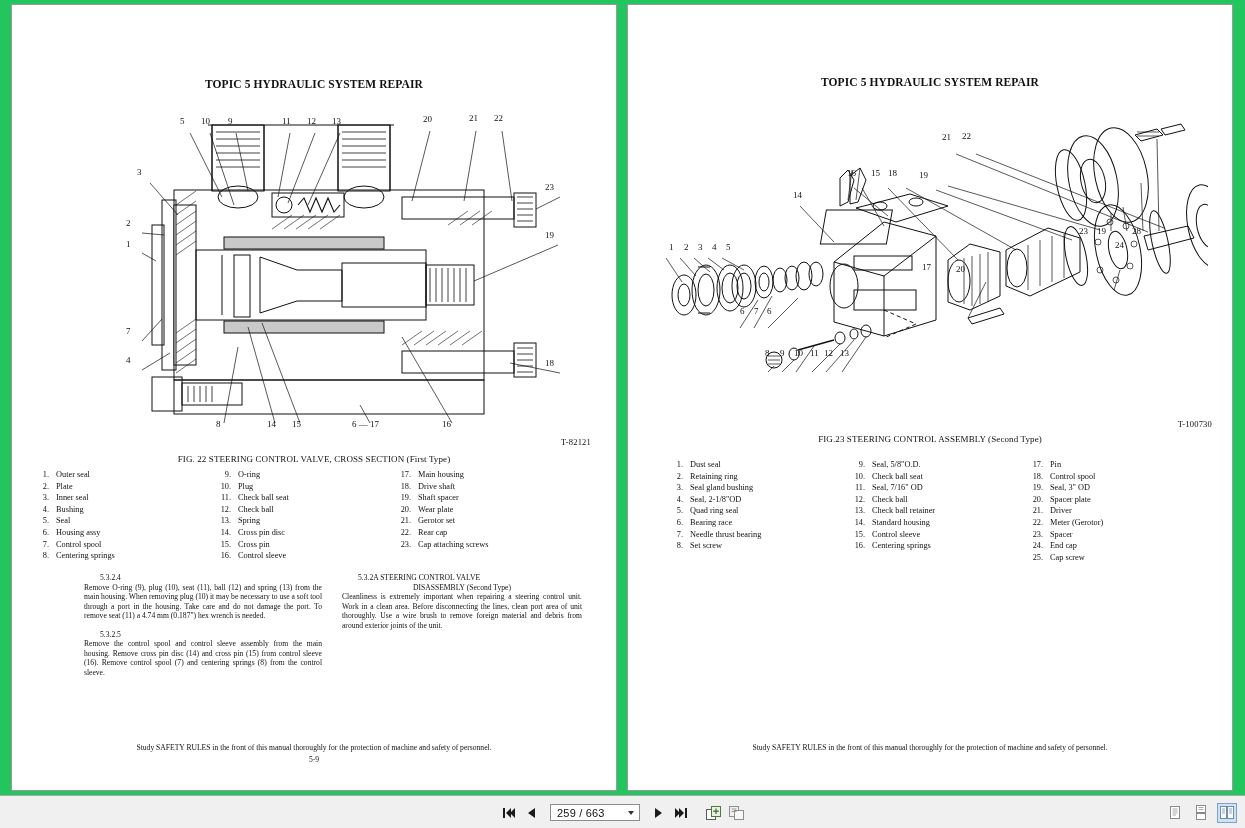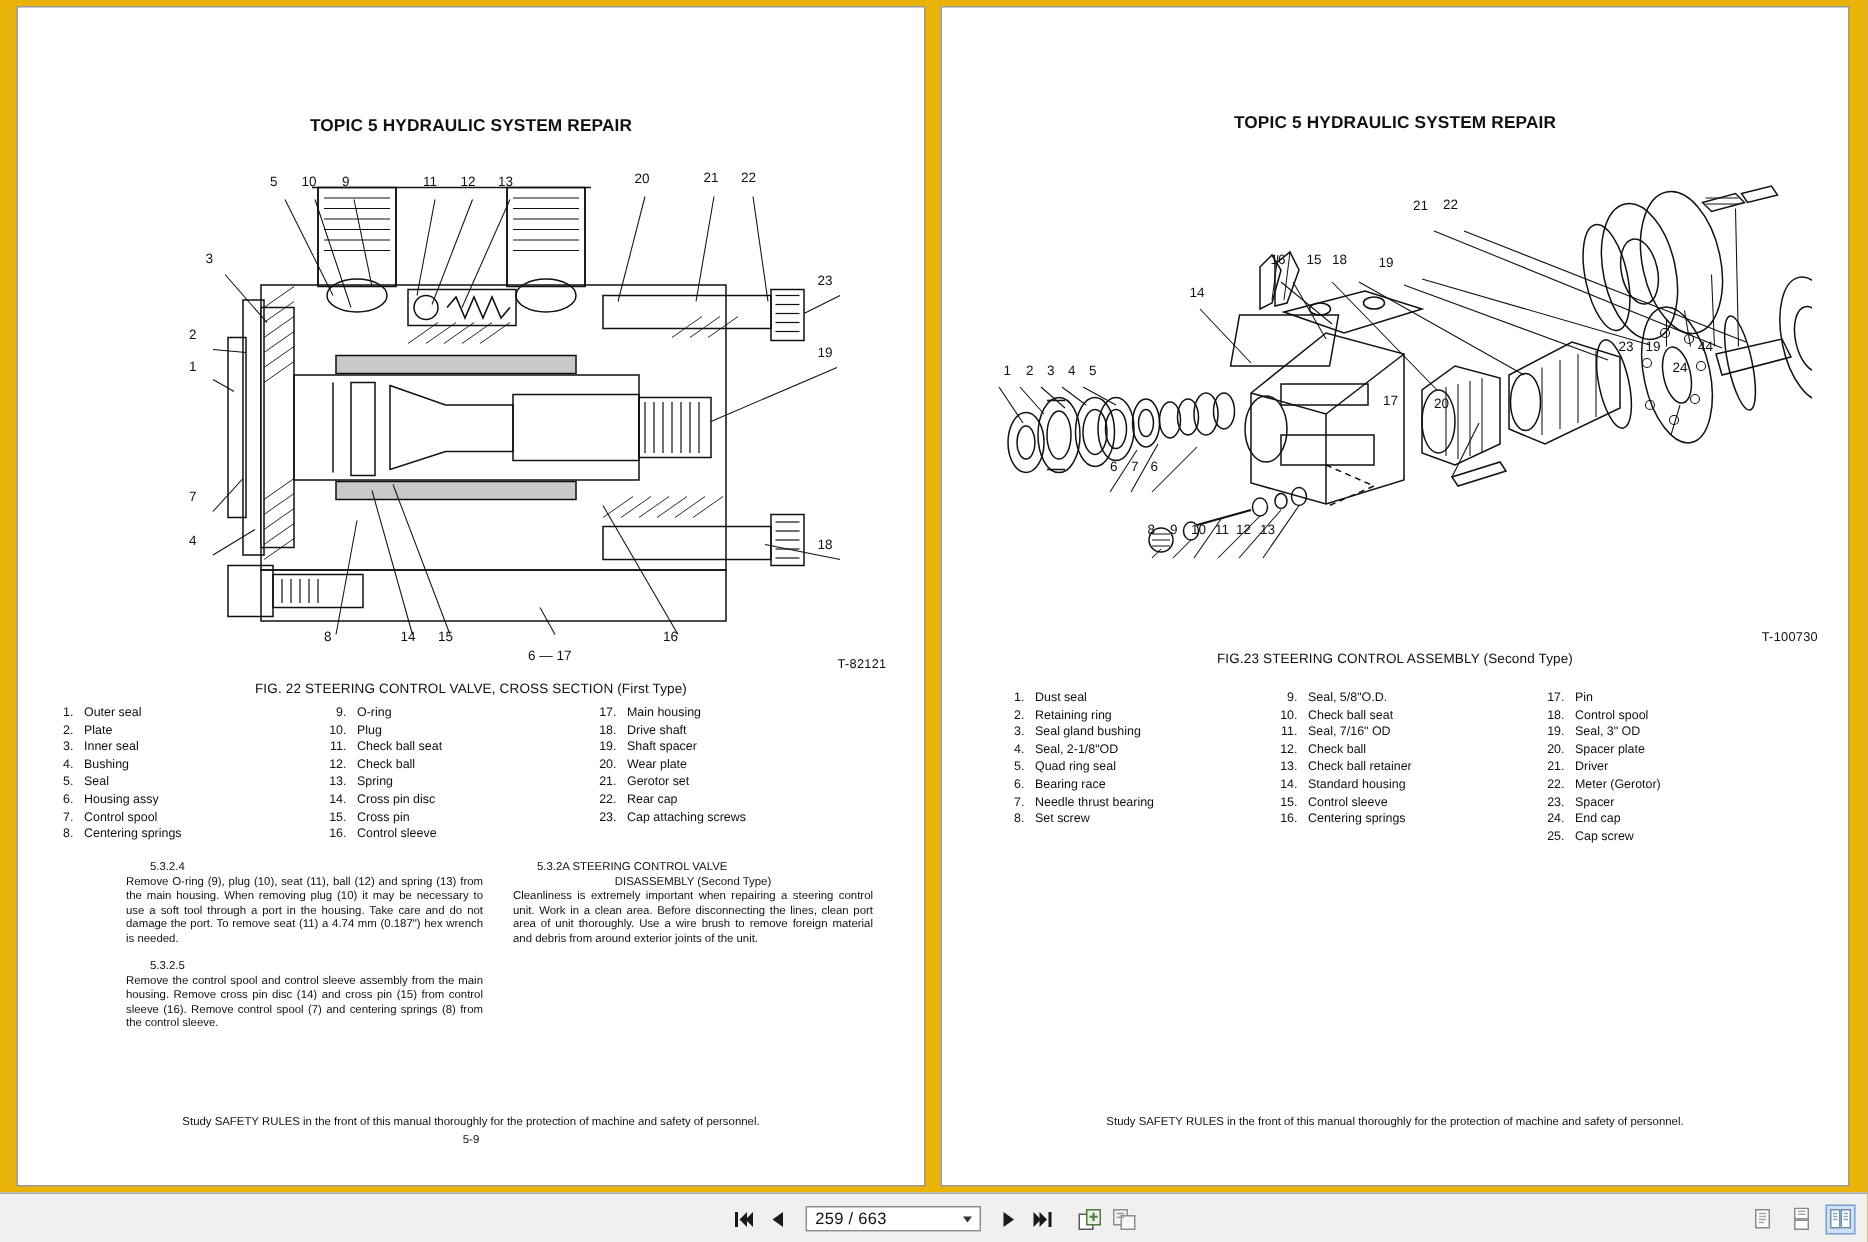--- a/index.html
+++ b/index.html
@@ -14,21 +14,22 @@
     overflow: hidden;
     position: relative;
   }
 
   
   #viewer {
     position: absolute;
     left: 0; top: 0;
     width: 1245px;
     height: 795px;
-    background: #eab308;
+    background: #22c55e;
+    font-family: Liberation Serif, serif;
   }
   #spread {
     position: absolute;
     left: 0; top: 0;
     width: 1245px;
     height: 795px;
   }
 
   .page {
     position: absolute;
@@ -160,21 +161,21 @@
     background: transparent;
     border: none;
     padding: 0;
     cursor: pointer;
   }
   .tb-btn svg { display: block; }
 
   .page-field {
     display: flex;
     align-items: center;
-    width: 117px;
+    width: 90px;
     height: 17px;
     background: #ffffff;
     border: 1px solid #8d8d8d;
     box-sizing: border-box;
     margin: 0 4px;
     padding: 0 3px;
     position: relative;
   }
   .page-field .pval {
     flex: 1;
@@ -382,21 +383,21 @@
           <div style="position:absolute;left:533px;top:177px;font-size:9px;color:#111;">23</div>
           <div style="position:absolute;left:114px;top:213px;font-size:9px;color:#111;">2</div>
           <div style="position:absolute;left:533px;top:225px;font-size:9px;color:#111;">19</div>
           <div style="position:absolute;left:114px;top:234px;font-size:9px;color:#111;">1</div>
           <div style="position:absolute;left:114px;top:321px;font-size:9px;color:#111;">7</div>
           <div style="position:absolute;left:114px;top:350px;font-size:9px;color:#111;">4</div>
           <div style="position:absolute;left:533px;top:353px;font-size:9px;color:#111;">18</div>
           <div style="position:absolute;left:204px;top:414px;font-size:9px;color:#111;">8</div>
           <div style="position:absolute;left:255px;top:414px;font-size:9px;color:#111;">14</div>
           <div style="position:absolute;left:280px;top:414px;font-size:9px;color:#111;">15</div>
-          <div style="position:absolute;left:340px;top:427px;font-size:9px;color:#111;">6 — 17</div>
+          <div style="position:absolute;left:340px;top:414px;font-size:9px;color:#111;">6 — 17</div>
           <div style="position:absolute;left:430px;top:414px;font-size:9px;color:#111;">16</div>
         </div>
 
         <div class="figcode" style="right:25px; top:432px;">T-82121</div>
 
         <div class="figcaption" style="top:449px;">FIG. 22 STEERING CONTROL VALVE, CROSS SECTION (First Type)</div>
 
         <div class="parts" style="left:20px; top:464px;">
           <div class="col" style="width:182px;">
             <div class="row">
@@ -676,21 +677,21 @@
           <div style="position:absolute;left:314px;top:127px;font-size:9px;color:#111;">21</div>
           <div style="position:absolute;left:334px;top:126px;font-size:9px;color:#111;">22</div>
           <div style="position:absolute;left:219px;top:163px;font-size:9px;color:#111;">16</div>
           <div style="position:absolute;left:243px;top:163px;font-size:9px;color:#111;">15</div>
           <div style="position:absolute;left:260px;top:163px;font-size:9px;color:#111;">18</div>
           <div style="position:absolute;left:291px;top:165px;font-size:9px;color:#111;">19</div>
           <div style="position:absolute;left:165px;top:185px;font-size:9px;color:#111;">14</div>
           <div style="position:absolute;left:451px;top:221px;font-size:9px;color:#111;">23</div>
           <div style="position:absolute;left:469px;top:221px;font-size:9px;color:#111;">19</div>
           <div style="position:absolute;left:487px;top:235px;font-size:9px;color:#111;">24</div>
-          <div style="position:absolute;left:504px;top:221px;font-size:9px;color:#111;">44</div>
+          <div style="position:absolute;left:504px;top:221px;font-size:9px;color:#111;">28</div>
           <div style="position:absolute;left:41px;top:237px;font-size:9px;color:#111;">1</div>
           <div style="position:absolute;left:56px;top:237px;font-size:9px;color:#111;">2</div>
           <div style="position:absolute;left:70px;top:237px;font-size:9px;color:#111;">3</div>
           <div style="position:absolute;left:84px;top:237px;font-size:9px;color:#111;">4</div>
           <div style="position:absolute;left:98px;top:237px;font-size:9px;color:#111;">5</div>
           <div style="position:absolute;left:294px;top:257px;font-size:9px;color:#111;">17</div>
           <div style="position:absolute;left:328px;top:259px;font-size:9px;color:#111;">20</div>
           <div style="position:absolute;left:112px;top:301px;font-size:9px;color:#111;">6</div>
           <div style="position:absolute;left:126px;top:301px;font-size:9px;color:#111;">7</div>
           <div style="position:absolute;left:139px;top:301px;font-size:9px;color:#111;">6</div>

